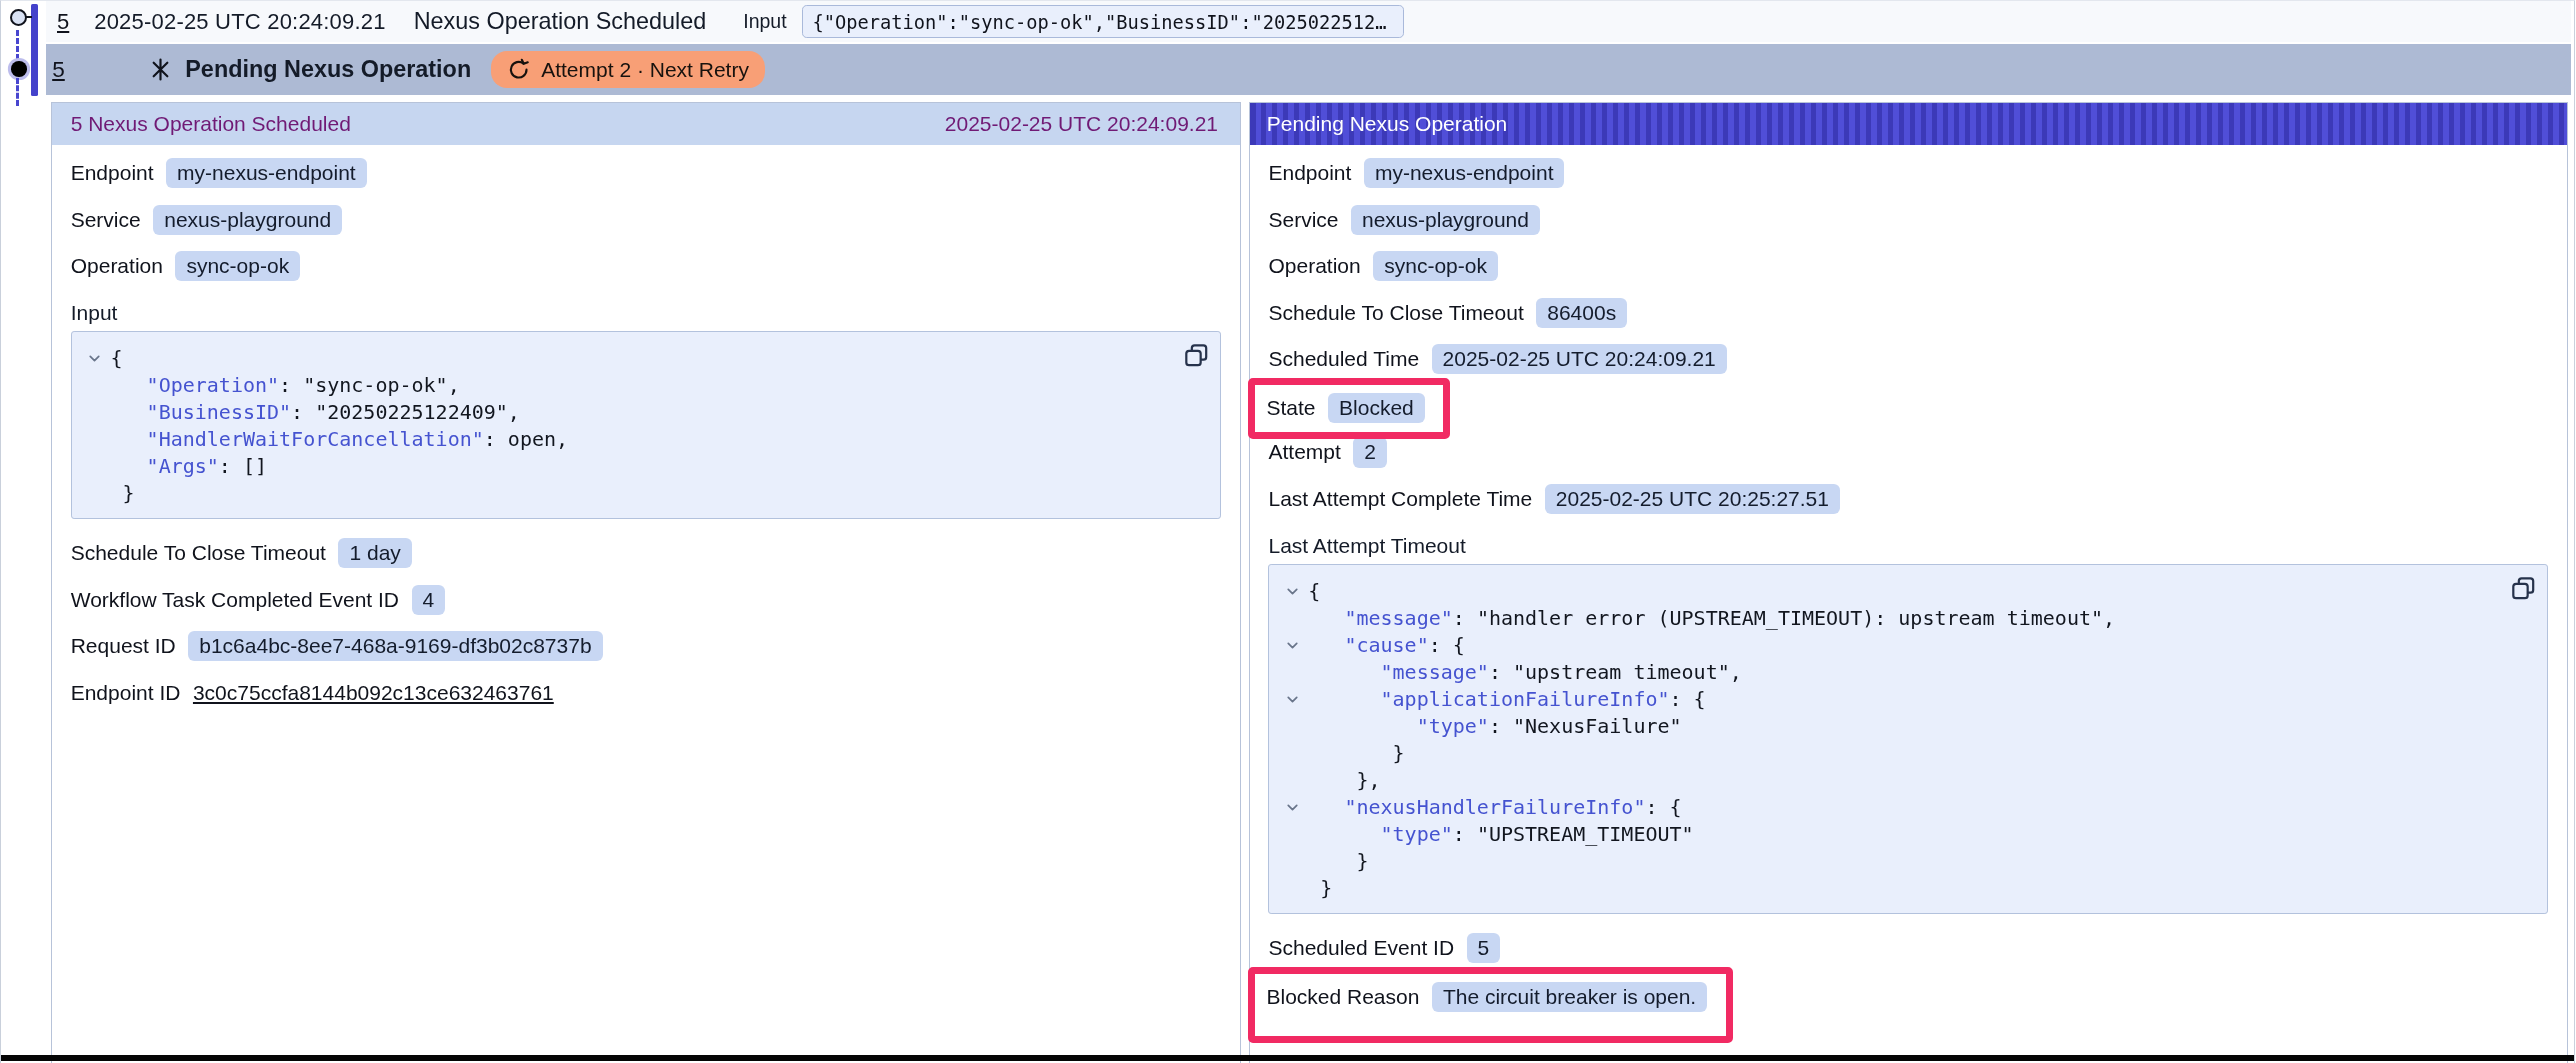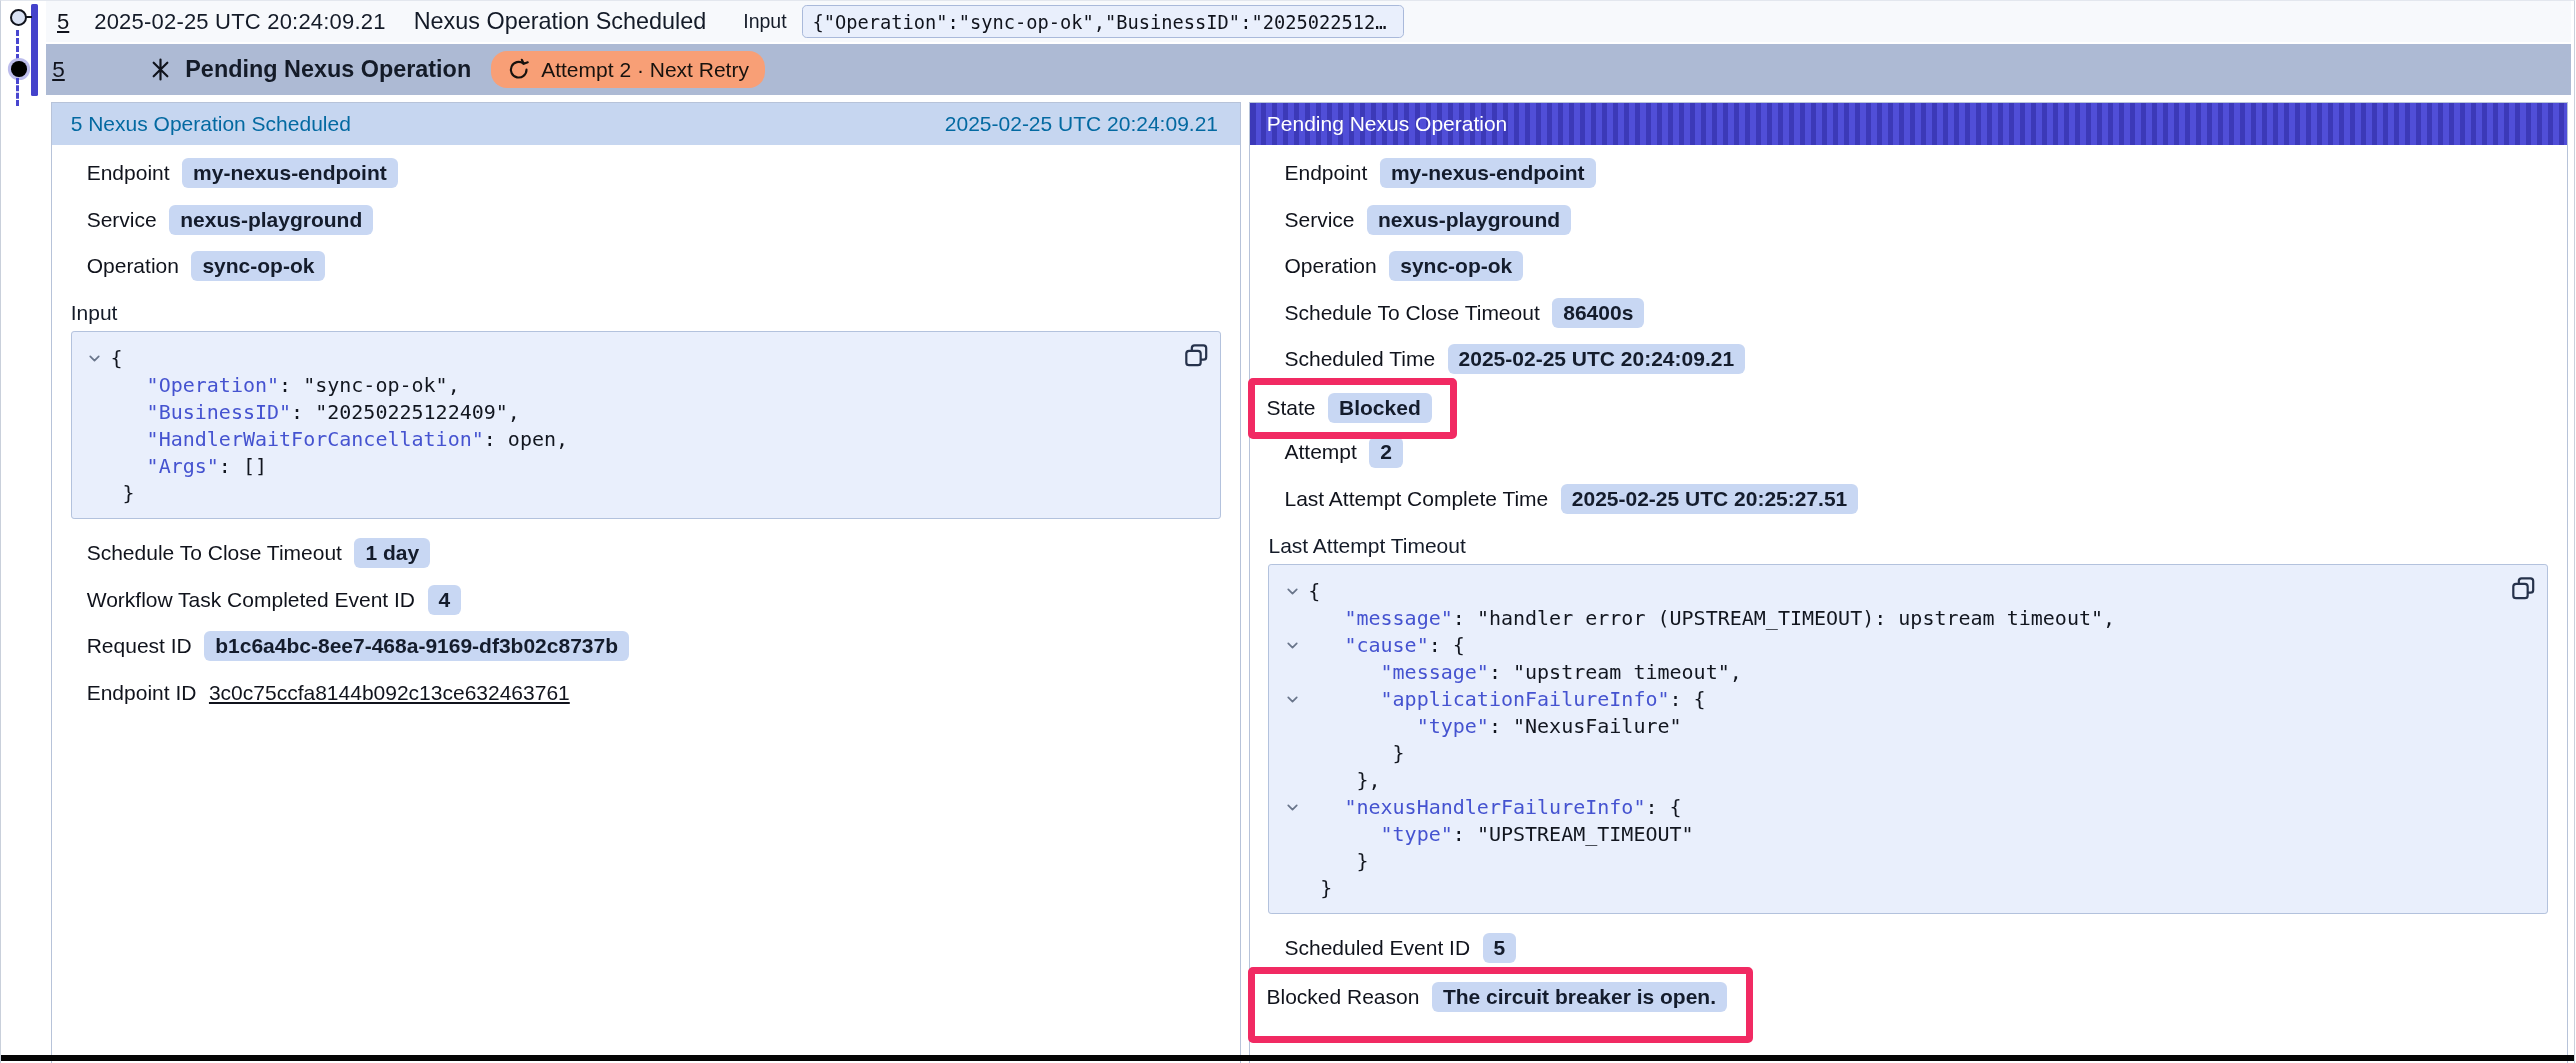--- a/index.html
+++ b/index.html
@@ -27,27 +27,27 @@
   .ast-icon{margin-left:83px;display:inline-flex;}
   .pending-title{margin-left:12.5px;font-weight:700;font-size:23.4px;}
   .retry-badge{margin-left:20px;display:inline-flex;align-items:center;gap:11px;background:#f89f76;border-radius:16px;padding:6.2px 15.6px;font-size:21px;color:#17120e;}
 
   
   .panels{position:absolute;left:50px;top:101px;right:6.2px;bottom:0;display:flex;gap:7.8px;}
   .card{border:1.6px solid #b7c3d9;border-bottom:none;background:#fff;box-sizing:border-box;overflow:visible;}
   .card-left{width:1190px;flex:none;}
   .card-right{flex:1;}
   .card-header{height:42px;display:flex;align-items:center;justify-content:space-between;padding:0 22px 0 18.7px;font-size:21px;}
-  .card-header.plain{background:#c6d6f0;color:#0369a1;}
+  .card-header.plain{background:#c6d6f0;color:#701a75;}
   .card-header.striped{background:repeating-linear-gradient(90deg,#3c39b8 0 5.5px,#504ed8 5.5px 11px);color:#ffffff;justify-content:flex-start;padding-left:17px;}
   .card-body{padding:12.5px 18.7px 0 18.7px;}
 
-  .field{min-height:31px;display:flex;align-items:center;gap:12.5px;margin-bottom:15.6px;font-size:21px;margin-left:16px;}
+  .field{min-height:31px;display:flex;align-items:center;gap:12.5px;margin-bottom:15.6px;font-size:21px;}
   .flabel{color:#10131c;white-space:nowrap;}
-  .fvalue.badge{background:#c8d7f3;border-radius:6.2px;padding:3.1px 11px;color:#141c2c;white-space:nowrap;font-weight:bold;}
+  .fvalue.badge{background:#c8d7f3;border-radius:6.2px;padding:3.1px 11px;color:#141c2c;white-space:nowrap;}
   .fvalue.link{color:#10131c;text-decoration:underline;white-space:nowrap;}
   .section-label{font-size:21px;min-height:31px;display:flex;align-items:center;margin-bottom:3.1px;}
 
   
   .hl{display:block;width:max-content;border:7px solid #f12a63;border-radius:5px;padding:7.8px 18.7px 7.8px 11px;margin:-12.5px 0 -1.6px -20px;background:#fff;position:relative;z-index:2;}
   .hl .field{margin:0;}
   .hl-tall{padding-bottom:23.4px;margin-bottom:-23.4px;}
 
   
   .codeblock{position:relative;background:#e9effc;border:1.6px solid #b3c2dd;border-radius:3.1px;padding:12.5px 47px 11px 7.8px;margin:3.1px 0 18.7px 0;}

